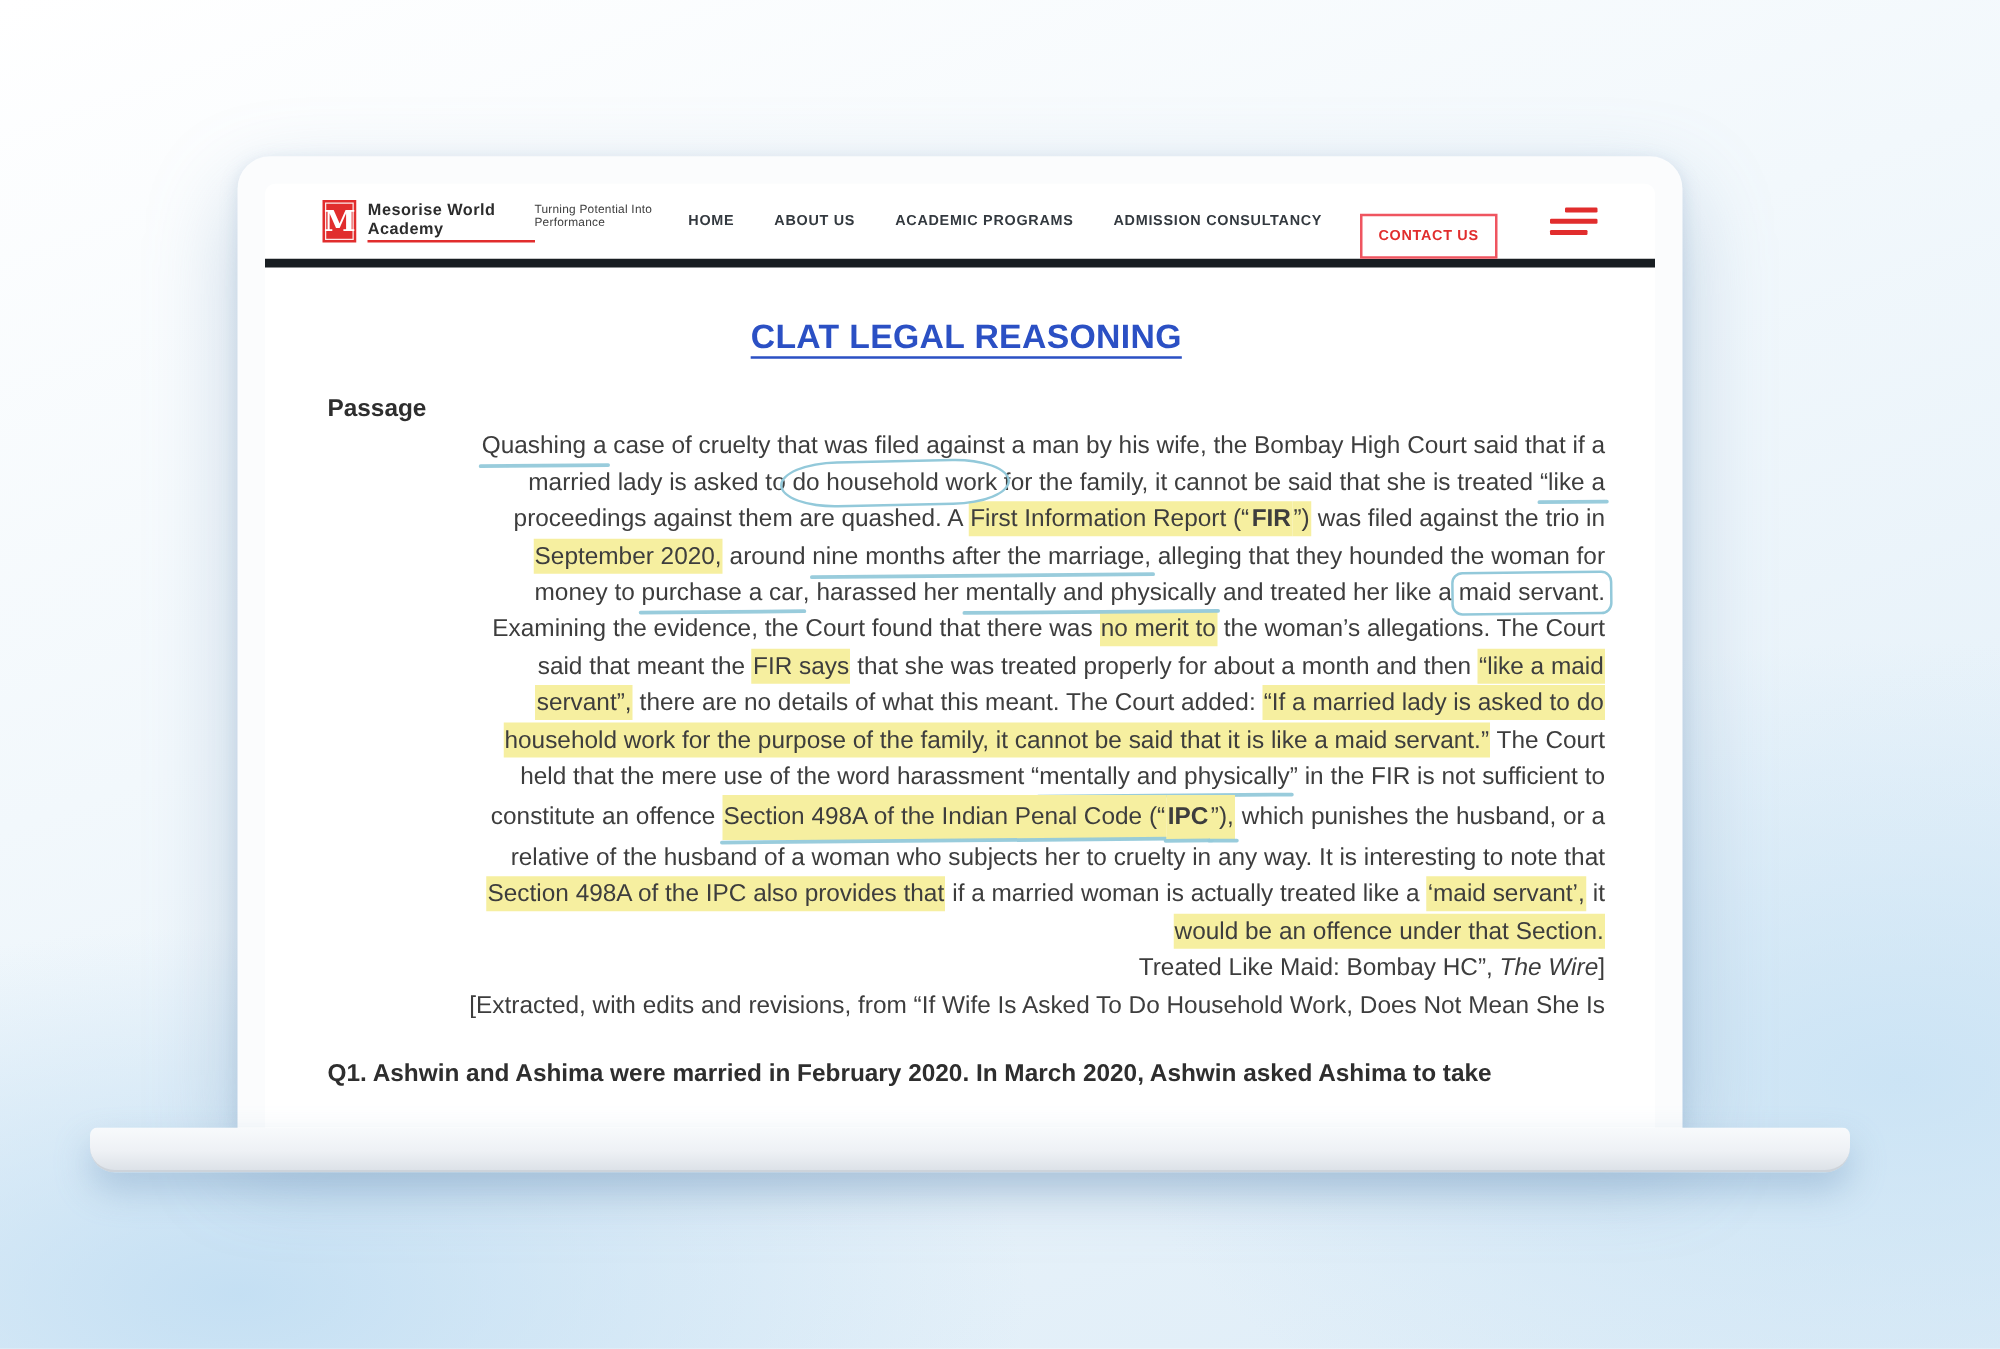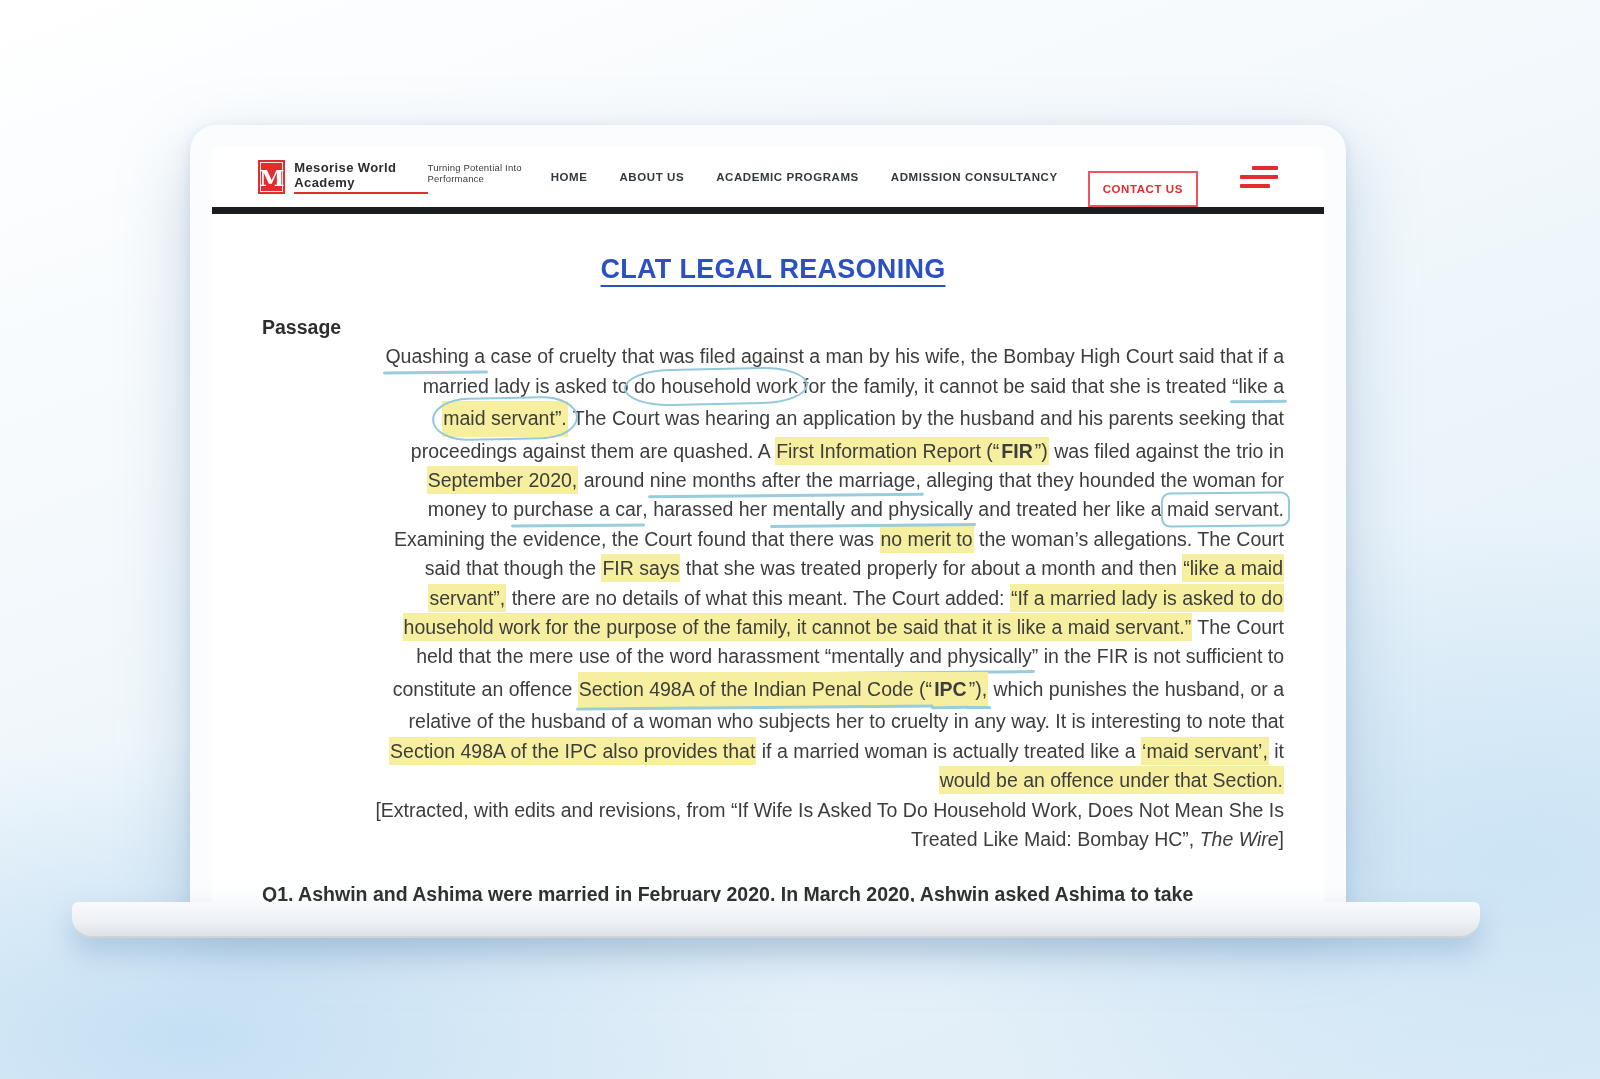--- a/index.html
+++ b/index.html
@@ -142,35 +142,34 @@
     <div class="header-bar"></div>
 
     <main class="page">
       <h1 class="page-title">CLAT LEGAL REASONING</h1>
 
       <div class="passage-heading">Passage</div>
 
       <div class="passage" id="passage">
           <div class="line"><span class="mk u-pen">Quashing a</span><span class=""> case of cruelty that was filed against a man by his wife, the Bombay High Court said that if a</span></div>
           <div class="line"><span class="">married lady is asked to </span><span class="mk circle-pen">do household work</span><span class=""> for the family, it cannot be said that she is treated </span><span class="mk u-pen">“like a</span></div>
-          <div class="line"><span class="hl mk circle-pen">maid servant”.</span><span class=""> The Court was hearing an application by the husband and his parents seeking that</span></div>
           <div class="line"><span class="">proceedings against them are quashed. A </span><span class="hl">First Information Report (“</span><span class="hl b">FIR</span><span class="hl">”)</span><span class=""> was filed against the trio in</span></div>
           <div class="line"><span class="hl">September 2020,</span><span class=""> around </span><span class="mk u-pen">nine months after the marriage,</span><span class=""> alleging that they hounded the woman for</span></div>
           <div class="line"><span class="">money to </span><span class="mk u-pen">purchase a car</span><span class="">, harassed her </span><span class="mk u-pen">mentally and physically</span><span class=""> and treated her like a </span><span class="mk box-pen">maid servant.</span></div>
           <div class="line"><span class="">Examining the evidence, the Court found that there was </span><span class="hl">no merit to</span><span class=""> the woman’s allegations. The Court</span></div>
-          <div class="line"><span class="">said that though the </span><span class="hl">FIR says</span><span class=""> that she was treated properly for about a month and then </span><span class="hl">“like a maid</span></div>
+          <div class="line"><span class="">said that meant the </span><span class="hl">FIR says</span><span class=""> that she was treated properly for about a month and then </span><span class="hl">“like a maid</span></div>
           <div class="line"><span class="hl">servant”,</span><span class=""> there are no details of what this meant. The Court added: </span><span class="hl">“If a married lady is asked to do</span></div>
           <div class="line"><span class="hl">household work for the purpose of the family, it cannot be said that it is like a maid servant.”</span><span class=""> The Court</span></div>
           <div class="line"><span class="">held that the mere use of the word harassment “</span><span class="mk u-pen">mentally and physically</span><span class="">” in the FIR is not sufficient to</span></div>
           <div class="line"><span class="">constitute an offence </span><span class="hl mk u-pen">Section 498A of the Indian Penal Code (“</span><span class="hl b mk u-pen">IPC</span><span class="hl mk u-pen">”),</span><span class=""> which punishes the husband, or a</span></div>
           <div class="line"><span class="">relative of the husband of a woman who subjects her to cruelty in any way. It is interesting to note that</span></div>
           <div class="line"><span class="hl">Section 498A of the IPC also provides that</span><span class=""> if a married woman is actually treated like a </span><span class="hl">‘maid servant’,</span><span class=""> it</span></div>
           <div class="line"><span class="hl">would be an offence under that Section.</span></div>
+          <div class="line"><span class="">Treated Like Maid: Bombay HC”, </span><span class="i">The Wire</span><span class="">]</span></div>
           <div class="line"><span class="">[Extracted, with edits and revisions, from “If Wife Is Asked To Do Household Work, Does Not Mean She Is</span></div>
-          <div class="line"><span class="">Treated Like Maid: Bombay HC”, </span><span class="i">The Wire</span><span class="">]</span></div>
         </div>
 
       <div class="question-line">Q1. Ashwin and Ashima were married in February 2020. In March 2020, Ashwin asked Ashima to take</div>
     </main>
 
   </div>
 </div>
 
 <div class="laptop-base"></div>
 

